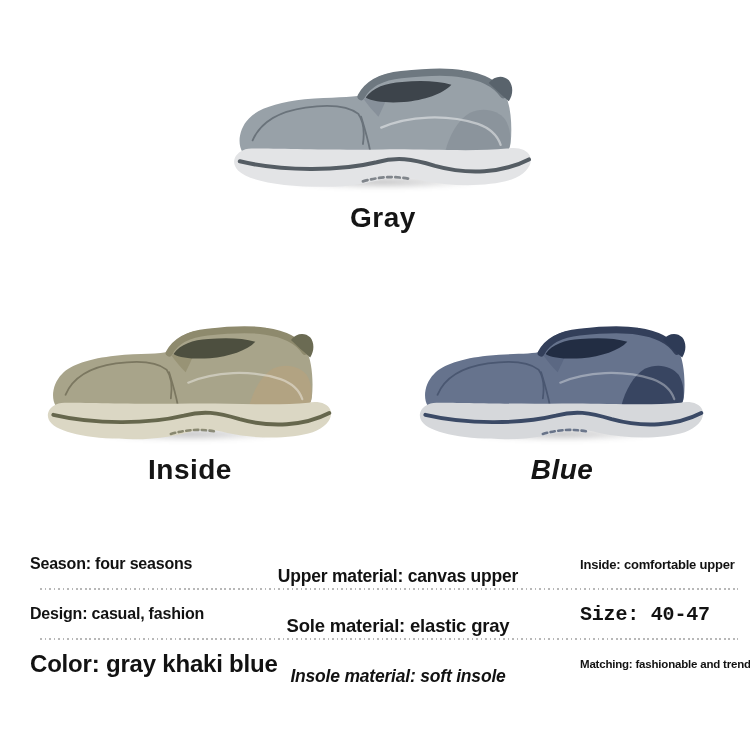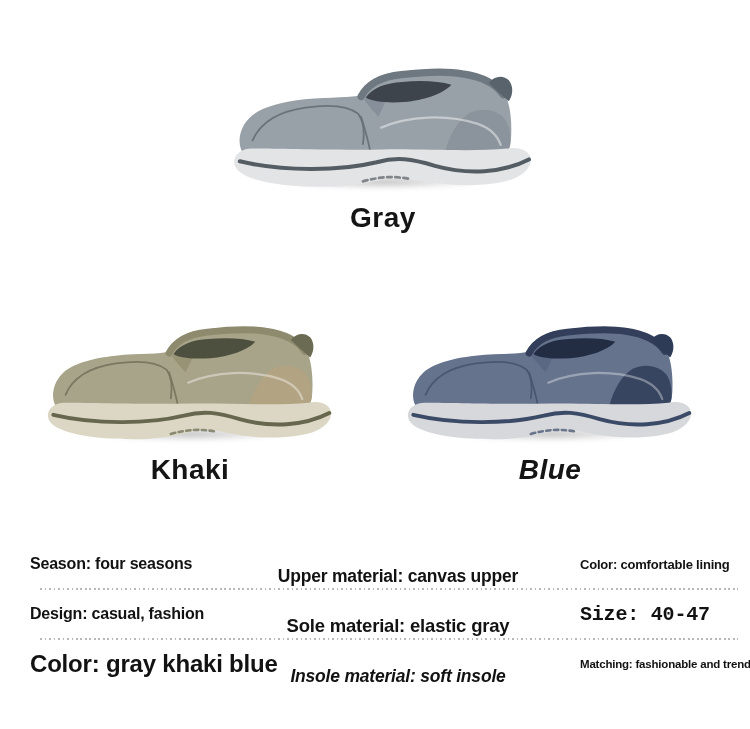--- a/index.html
+++ b/index.html
@@ -17,21 +17,21 @@
   .color-label{
     position:absolute;left:0;right:0;text-align:center;
     font-weight:700;font-size:28px;color:#151515;letter-spacing:0.5px;z-index:3;
   }
   .f-gray{left:228px;top:60px;width:310px;}
   .f-gray .shoe-shadow{top:112px;left:22px;right:22px;}
   .f-gray .color-label{top:142px;}
   .f-khaki{left:42px;top:318px;width:296px;}
   .f-khaki .shoe-shadow{top:106px;left:20px;right:20px;}
   .f-khaki .color-label{top:136px;}
-  .f-blue{left:402px;top:318px;width:296px;font-style:italic;}
+  .f-blue{left:414px;top:318px;width:296px;font-style:italic;}
   .f-blue .shoe-shadow{top:106px;left:20px;right:20px;}
   .f-blue .color-label{top:136px;}
 
   .specs{position:absolute;left:0;top:540px;width:750px;}
   .spec-row{
     display:grid;grid-template-columns:262px 272px 216px;
     align-items:center;height:48px;
   }
   .cell{font-weight:700;color:#121212;letter-spacing:-0.2px;white-space:nowrap;}
   .cell.c1{padding-left:30px;text-align:left;}
@@ -84,21 +84,21 @@
       <path d="M 151,41 C 159,30 173,25 191,24 C 212,22 231,23 245,27 C 236,37 215,44 193,46 C 175,47 159,46 151,41 Z" fill="#4d4f3f"></path>
       <path d="M 238,101 C 243,82 252,66 265,58 C 280,51 296,55 304,65 C 310,74 311,89 308,98 C 307,100 304,101 299,101 Z" fill="#b2a382"></path>
       <path d="M 286,25 C 292,17 302,16 308,22 C 313,28 313,38 308,45 C 300,38 292,31 286,25 Z" fill="#6b6b53"></path>
       <path fill="none" stroke-width="2" stroke-linecap="round" d="M 27,88 C 36,67 57,56 85,52 C 113,48 133,51 143,59 C 148,66 150,78 148,92" stroke="#7b7760"></path>
       <path fill="none" stroke-width="2" stroke-linecap="round" d="M 146,62 C 150,75 154,89 156,100" stroke="#7b7760"></path>
       <path fill="none" stroke-width="2.5" stroke-linecap="round" d="M 168,74 C 198,61 240,59 274,70 C 288,75 296,84 299,93" stroke="rgba(255,255,255,0.4)"></path>
       <path d="M 16,99 C 7,103 3,113 11,121 C 23,133 60,139 105,139 C 136,139 156,134 172,130 C 186,127 197,128 213,132 C 245,139 286,139 311,131 C 327,125 335,114 331,105 C 328,98 318,95 306,97 C 268,101 210,97 170,98 C 120,99 56,97 30,97 C 24,97 20,97 16,99 Z" fill="#dbd7c4"></path>
       <path fill="none" stroke-width="4.5" stroke-linecap="round" d="M 13,111 C 60,122 122,122 163,112 C 185,106 201,108 227,116 C 263,126 301,124 330,109" stroke="#66674d"></path>
       <path fill="none" stroke-width="3" stroke-linecap="round" stroke-dasharray="5 4" opacity="0.7" d="M 148,133 C 166,128 180,127 198,130" stroke="#66674d"></path>
     </svg>
-    <div class="color-label">Khaki</div>
+    <div class="color-label">Inside</div>
   </div>
 
   <div class="figure f-blue">
     <div class="shoe-shadow"></div>
     <svg width="296" height="131" viewBox="0 0 340 150">
       <path d="M 16,101 C 10,92 12,75 23,64 C 33,53 56,46 84,43 C 114,40 135,42 147,38 C 151,26 161,18 175,15 C 197,11 228,9 252,12 C 277,15 295,24 303,36 C 310,47 312,72 310,91 C 309,99 305,101 297,101 L 28,101 C 22,101 18,101 16,101 Z" fill="#66738d"></path>
       <path d="M 149,43 C 158,37 168,34 178,33 C 173,45 169,54 165,62 C 159,56 153,49 149,43 Z" fill="#5b6883"></path>
       <path fill="none" stroke-width="8" stroke-linecap="round" d="M 146,40 C 154,25 170,18 190,16 C 216,13 240,12 257,15 C 278,18 294,26 302,38" stroke="#333f5a"></path>
       <path d="M 151,41 C 159,30 173,25 191,24 C 212,22 231,23 245,27 C 236,37 215,44 193,46 C 175,47 159,46 151,41 Z" fill="#222d43"></path>
       <path d="M 238,101 C 243,82 252,66 265,58 C 280,51 296,55 304,65 C 310,74 311,89 308,98 C 307,100 304,101 299,101 Z" fill="#384561"></path>
@@ -110,21 +110,21 @@
       <path fill="none" stroke-width="4.5" stroke-linecap="round" d="M 13,111 C 60,122 122,122 163,112 C 185,106 201,108 227,116 C 263,126 301,124 330,109" stroke="#3b4a66"></path>
       <path fill="none" stroke-width="3" stroke-linecap="round" stroke-dasharray="5 4" opacity="0.7" d="M 148,133 C 166,128 180,127 198,130" stroke="#3b4a66"></path>
     </svg>
     <div class="color-label">Blue</div>
   </div>
 
   <div class="specs">
     <div class="spec-row r1">
       <div class="cell c1">Season: four seasons</div>
       <div class="cell c2">Upper material: canvas upper</div>
-      <div class="cell c3">Color: comfortable lining</div>
+      <div class="cell c3">Inside: comfortable upper</div>
     </div>
     <div class="divider"></div>
     <div class="spec-row r2">
       <div class="cell c1">Design: casual, fashion</div>
       <div class="cell c2">Sole material: elastic gray</div>
       <div class="cell c3">Size: 40-47</div>
     </div>
     <div class="divider"></div>
     <div class="spec-row r3">
       <div class="cell c1">Color: gray khaki blue</div>

